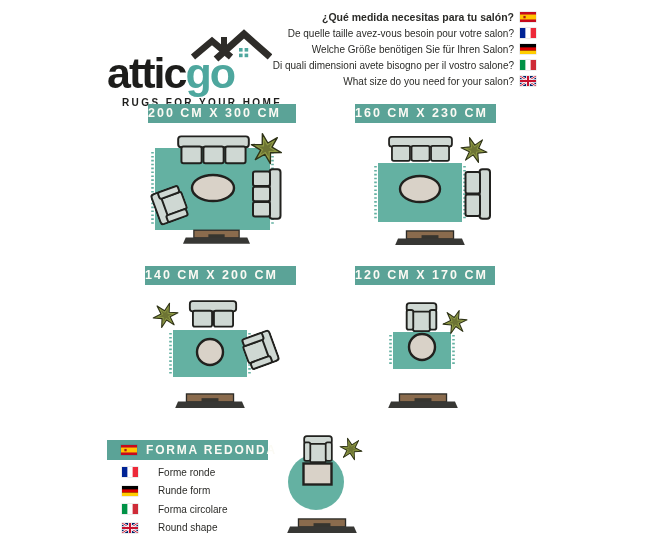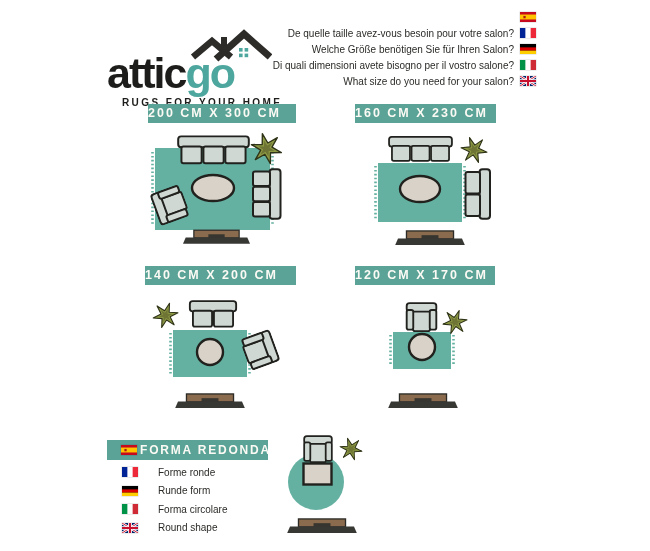--- a/index.html
+++ b/index.html
@@ -37,21 +37,21 @@
   .i3{left:140px;top:285px;}
   .i4{left:348px;top:285px;}
 
   .furn{fill:var(--furniture_fill);stroke:var(--outline);stroke-width:2px;}
   .table{fill:var(--table_fill);stroke:var(--outline);stroke-width:2.4px;}
   .rug{fill:var(--rug_teal);}
   .fringe{stroke:var(--rug_teal);stroke-width:2.6px;stroke-dasharray:1.6 2.3;fill:none;}
 
   
   .round-banner{position:absolute;left:107px;top:440px;width:161px;height:20px;
-                background:var(--banner_teal);display:flex;align-items:center;gap:3px;
+                background:var(--banner_teal);display:flex;align-items:center;gap:9px;
                 padding-left:14px;box-sizing:border-box;}
   .round-banner .title{color:#fbfaf4;font-weight:bold;font-size:12px;letter-spacing:1.8px;white-space:nowrap;}
   .round-list{position:absolute;left:122px;top:463px;}
   .r-row{display:flex;align-items:center;gap:20px;height:18.5px;font-size:10px;}
   .illus-round{position:absolute;left:280px;top:425px;width:120px;height:126px;}
 </style>
 </head>
 <body>
 
 <svg width="0" height="0" style="position:absolute" aria-hidden="true">
@@ -137,20 +137,21 @@
         <rect x="49" y="27.6" width="3.6" height="3.6"></rect>
           <rect x="54.6" y="27.6" width="3.6" height="3.6"></rect>
       </g>
     </svg>
     <div class="wordmark"><span>attic</span><span class="go">go</span></div>
     <div class="tagline">RUGS FOR YOUR HOME</div>
   </div>
 
   <div class="questions">
     <div class="q-row bold">
+      <span>¿Qué medida necesitas para tu salón?</span>
       <svg class="flag">
           <use href="#flag-spain"></use>
         </svg>
     </div>
     <div class="q-row">
       <span>De quelle taille avez-vous besoin pour votre salon?</span>
       <svg class="flag">
           <use href="#flag-france"></use>
         </svg>
     </div>

